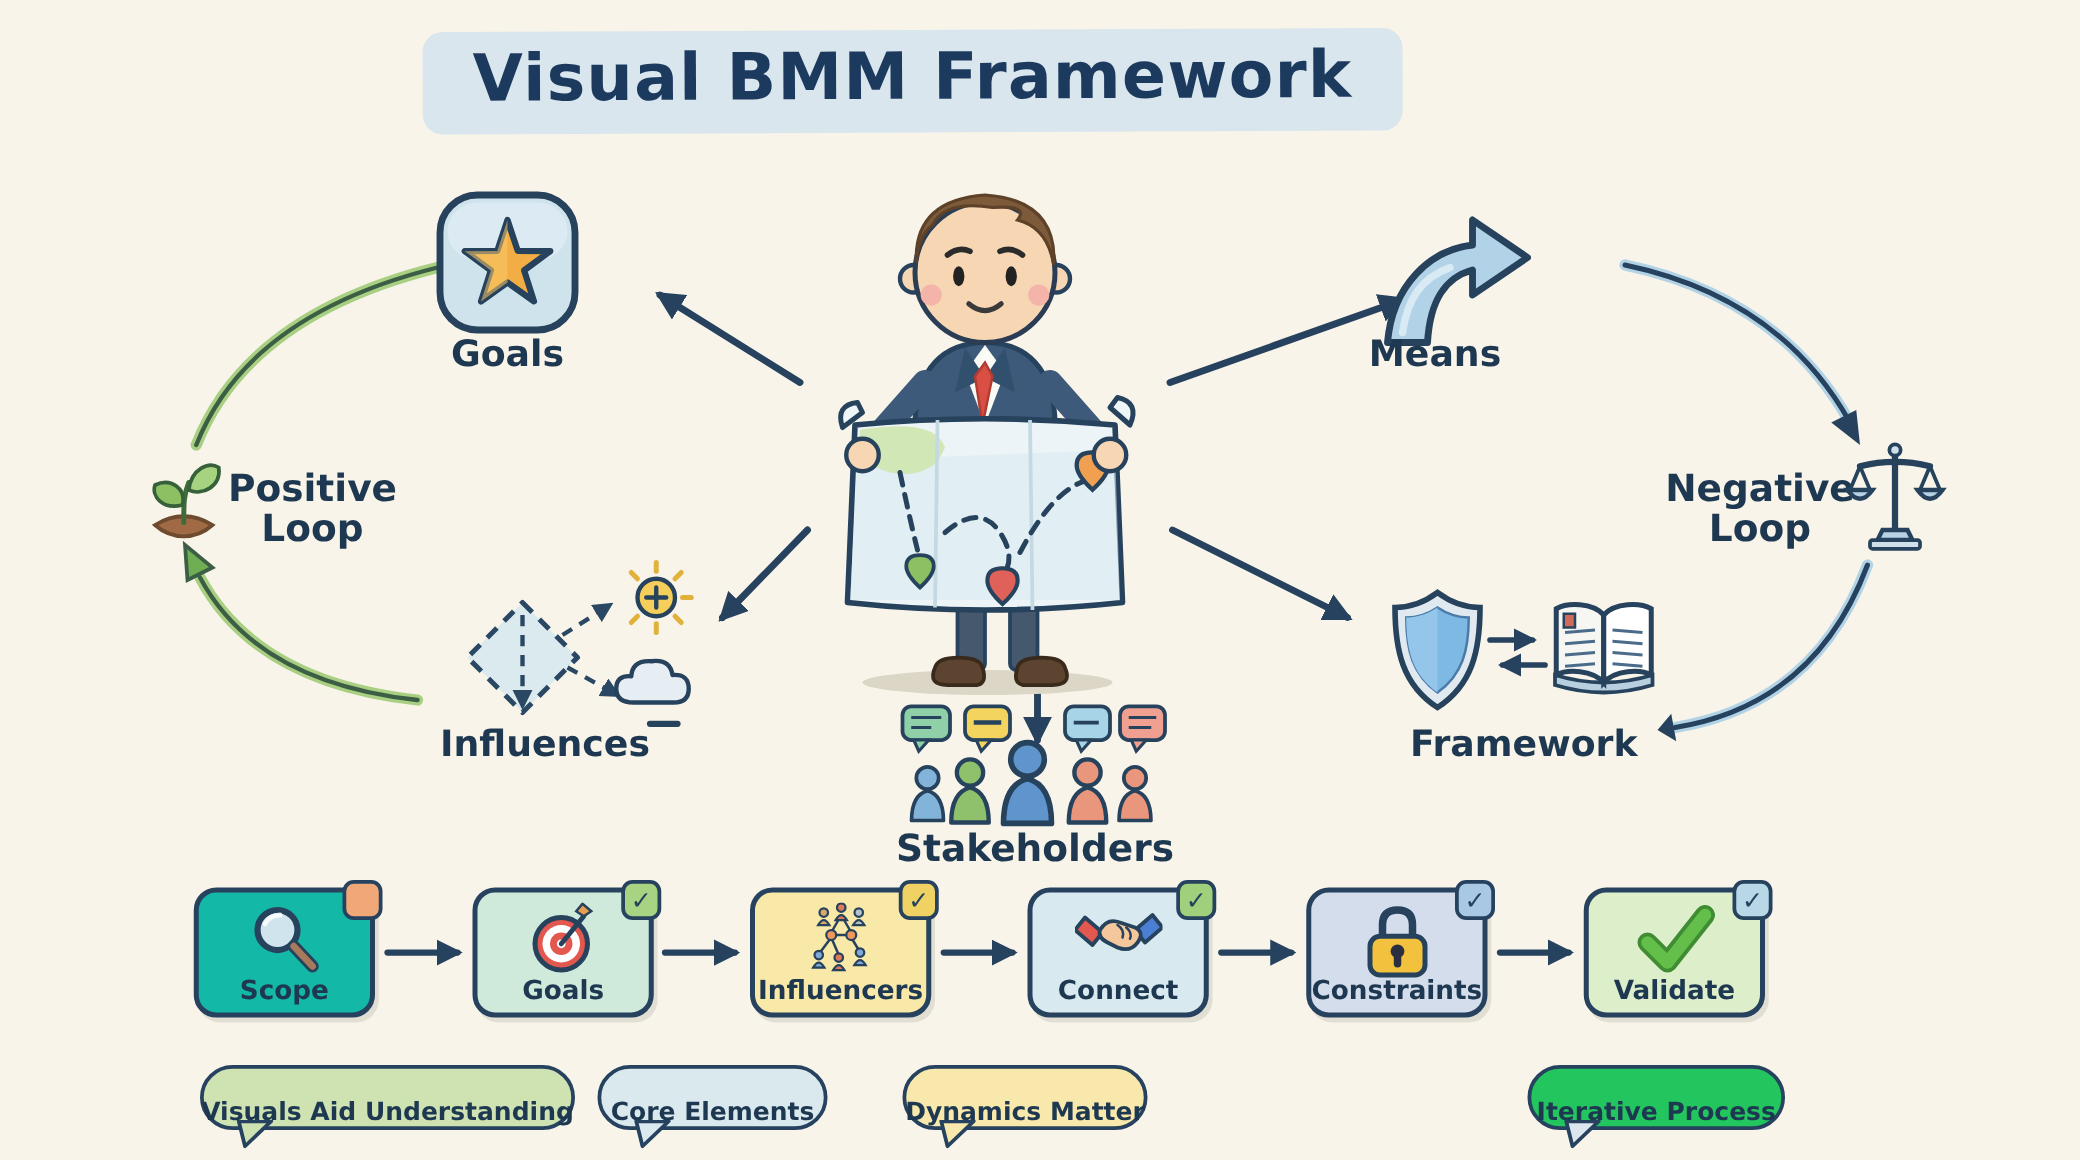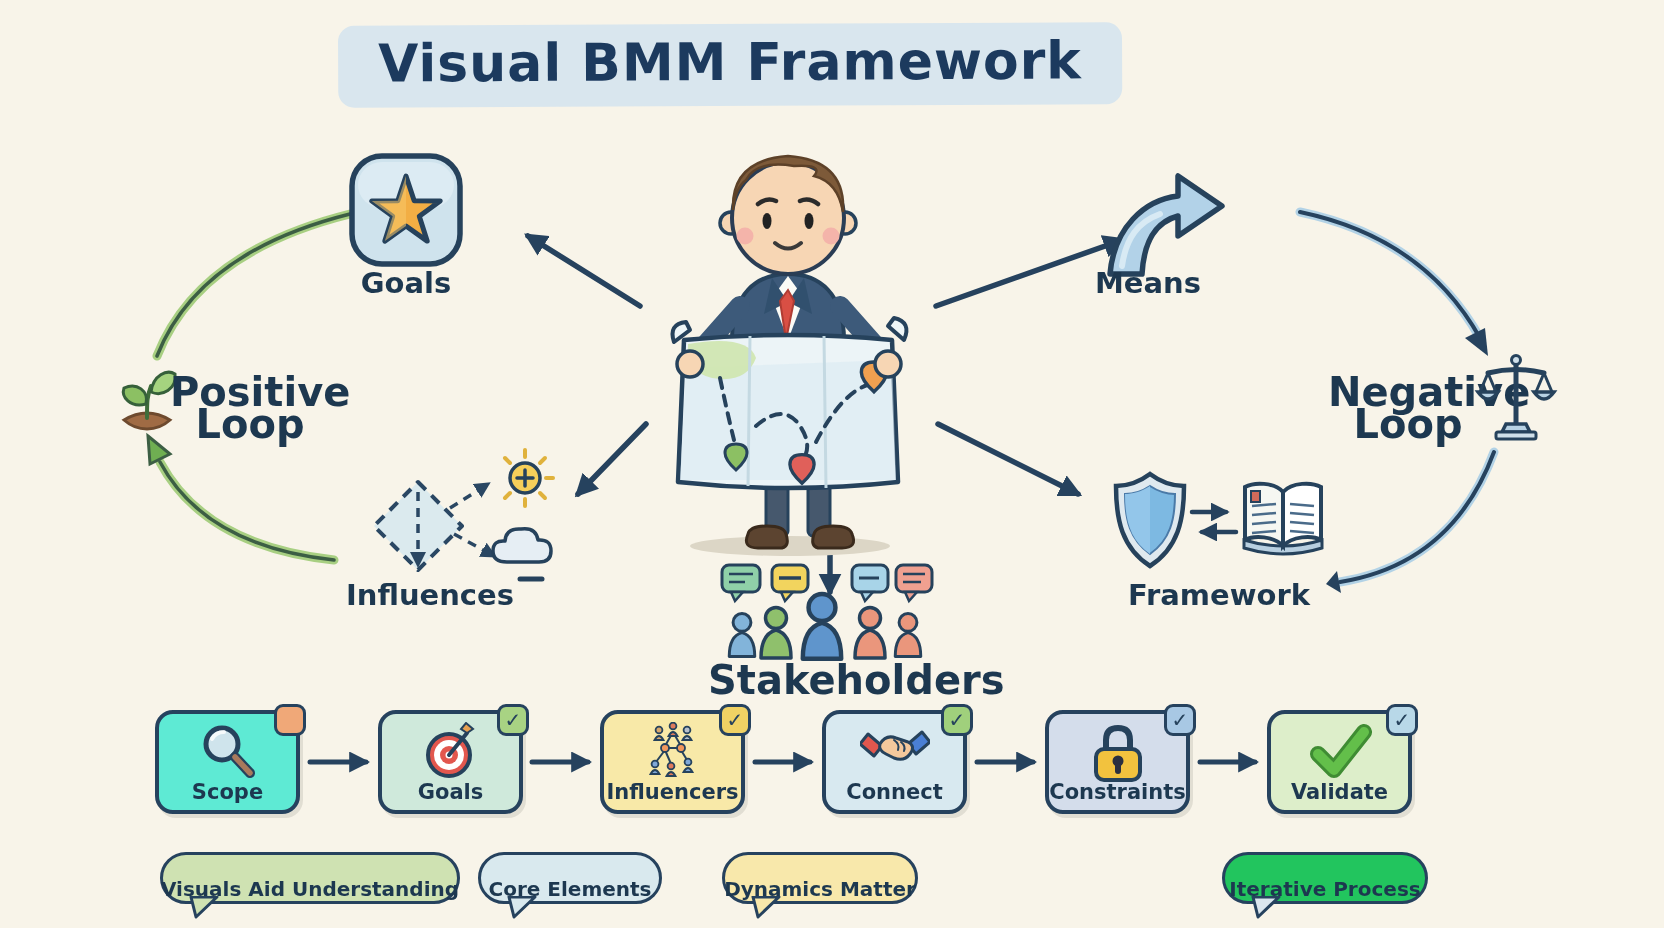--- a/index.html
+++ b/index.html
@@ -10,21 +10,21 @@
   svg{display:block;}
 
   
   .title-wrap{left:50%;top:24px;transform:translateX(-50%);}
   .title-hl{background:#d9e6ee;border-radius:16px;padding:8px 40px 14px;transform:rotate(-.25deg);}
   .title{font-size:52px;font-weight:700;color:#1c3a5e;letter-spacing:1px;white-space:nowrap;}
 
   
   .nlabel{font-weight:700;color:#1d3850;text-align:center;}
   .lbl29{font-size:29px;}
-  .lbl30{font-size:40px;line-height:32px;}
+  .lbl30{font-size:30px;line-height:32px;}
 
   
   .pbox{position:absolute;top:710px;width:145px;height:104px;border:4px solid #26425e;border-radius:18px;
         box-shadow:3px 4px 0 rgba(120,120,110,.18);display:flex;flex-direction:column;align-items:center;justify-content:flex-end;padding-bottom:6px;box-sizing:border-box;}
   .pbox .icon{position:absolute;top:8px;left:50%;transform:translateX(-50%);}
   .pbox .plabel{font-size:21px;font-weight:700;color:#1d3850;white-space:nowrap;}
   .badge{position:absolute;top:-10px;right:-10px;width:32px;height:32px;border:3.5px solid #26425e;border-radius:9px;
          display:flex;align-items:center;justify-content:center;font-size:20px;font-weight:900;color:#26425c;box-sizing:border-box;}
 
   
@@ -125,21 +125,21 @@
     <polygon points="60,26 60,76 38.8,91.1 46.7,66.3 25.8,50.9 51.8,50.7" fill="#f8c96a" opacity=".55"></polygon>
   </svg>
   <div class="abs nlabel lbl29" style="left:326px;top:266px;width:160px;">Goals</div>
 
   <svg class="abs" width="135" height="115" viewBox="0 0 135 115" style="left:1094px;top:166px;">
     <path d="M16,108 L48,108 C50,74 62,56 84,50 L84,70 L128,40 L84,10 L84,30 C50,34 20,62 16,108 Z" fill="#b2d2e8" stroke="#26425c" stroke-width="5.5" stroke-linejoin="round"></path>
     <path d="M28,100 C32,72 44,56 66,48" stroke="#d8eaf4" stroke-width="6" fill="none" stroke-linecap="round"></path>
   </svg>
   <div class="abs nlabel lbl29" style="left:1068px;top:266px;width:160px;">Means</div>
 
-  <div class="abs nlabel lbl29" style="left:340px;top:578px;width:180px;">Influences</div>
+  <div class="abs nlabel lbl29" style="left:340px;top:578px;width:180px;text-align:right;">Influences</div>
 
   <svg class="abs" width="72" height="72" viewBox="0 0 72 72" style="left:112px;top:362px;">
     <path d="M12,58 Q35,44 58,58 Q48,67 35,67 Q22,67 12,58 Z" fill="#a06b44" stroke="#6e4a2e" stroke-width="3"></path>
     <path d="M35,56 C35,40 35,34 39,24" stroke="#3f6d3a" stroke-width="4" fill="none" stroke-linecap="round"></path>
     <path d="M34,42 C18,46 9,35 12,26 C25,20 37,29 34,42 Z" fill="#8cc063" stroke="#36603a" stroke-width="3"></path>
     <path d="M39,30 C41,13 55,7 63,12 C65,27 50,35 39,30 Z" fill="#a5d37f" stroke="#36603a" stroke-width="3"></path>
   </svg>
   <div class="abs nlabel lbl30" style="left:170px;top:376px;width:160px;">
     <div>Positive</div>
     <div>Loop</div>
@@ -271,21 +271,21 @@
           <path d="M-15,24 Q-15,0 0,-4 Q15,0 15,24 Z"></path>
         </g>
       <g transform="translate(190,74) scale(.85)" fill="#ea967c">
           <circle cy="-16" r="10.5"></circle>
           <path d="M-15,24 Q-15,0 0,-4 Q15,0 15,24 Z"></path>
         </g>
     </g>
   </svg>
   <div class="abs nlabel lbl30" style="left:708px;top:664px;width:240px;">Stakeholders</div>
 
-  <div class="pbox" style="left: 155px; background: #5eead4;">
+  <div class="pbox" style="left: 155px; background: #14b8a6;">
     <span class="badge" style="background: rgb(240, 168, 120);"></span>
     <svg class="icon" width="60" height="60" viewBox="0 0 60 60">
       <circle cx="24" cy="22" r="16" fill="#cfe4ec" stroke="#26425c" stroke-width="5"></circle>
       <path d="M14,17 q4,-7 12,-7" stroke="#ffffff" stroke-width="4" fill="none" stroke-linecap="round" opacity=".8"></path>
       <path d="M37,35 L52,51" stroke="#26425c" stroke-width="10" stroke-linecap="round"></path>
       <path d="M37,35 L52,51" stroke="#a87a5c" stroke-width="5.5" stroke-linecap="round"></path>
     </svg>
     <span class="plabel">Scope</span>
   </div>
 

